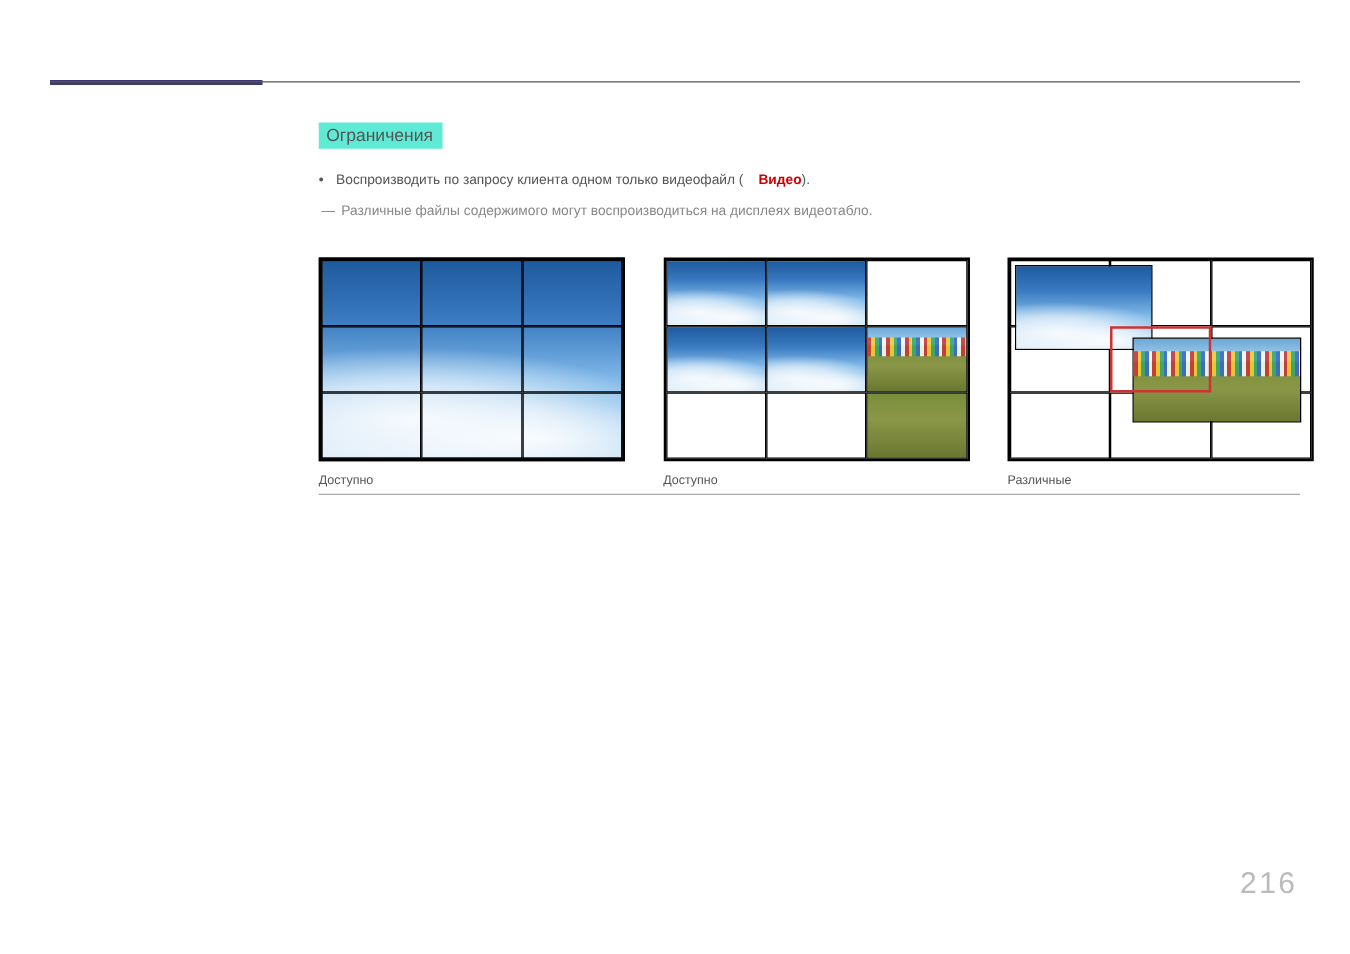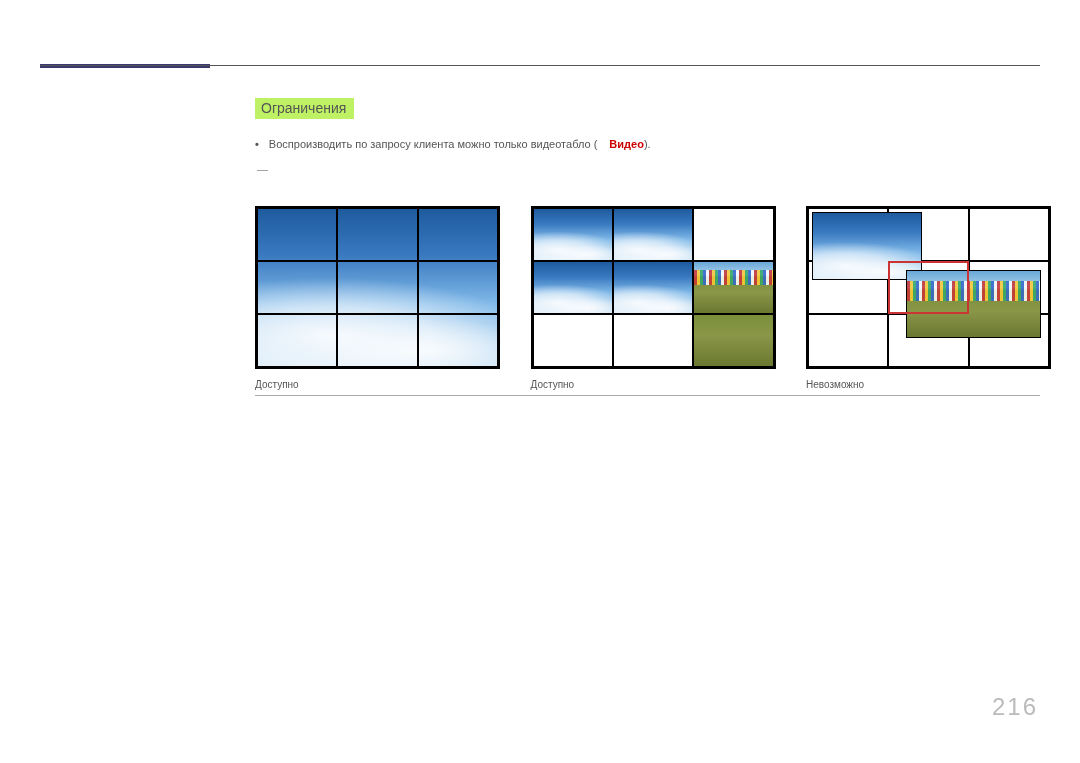--- a/index.html
+++ b/index.html
@@ -1,20 +1,20 @@
 <!DOCTYPE html>
 <html><head>
   <meta charset="utf-8">
   <style>
     * { box-sizing: border-box; margin: 0; padding: 0; }
     body { width: 1080px; height: 763px; background: #fff; font-family: Arial, sans-serif; color: #333; position: relative; }
     .top-line { position: absolute; top: 64px; left: 40px; width: 170px; height: 4px; background: #3a3970; }
     .top-rule { position: absolute; top: 65px; left: 40px; right: 40px; height: 1px; background: #555; }
     .content { position: absolute; top: 98px; left: 255px; right: 40px; }
-    .heading { display: inline-block; background: #bef264; padding: 2px 8px 3px 6px; font-size: 14px; color: #555; }
+    .heading { display: inline-block; background: #5eead4; padding: 2px 8px 3px 6px; font-size: 14px; color: #555; }
     .body-text { margin-top: 16px; font-size: 11px; line-height: 1.7; color: #555; }
     .bullet-row { display: flex; gap: 10px; align-items: flex-start; }
     .bullet { font-weight: bold; }
     .red { color: #c00; font-weight: bold; padding-left: 12px; }
     .note { margin-top: 6px; margin-left: 18px; color: #888; font-size: 11px; position: relative; }
     .note::before { content: "—"; position: absolute; left: -16px; top: 0; color: #888; }
     .figures { position: absolute; top: 206px; left: 255px; right: 40px; display: flex; justify-content: space-between; gap: 20px; }
     .fig { width: 234px; }
     .grid { display: grid; grid-template-columns: repeat(3, 1fr); grid-template-rows: repeat(3, 1fr); width: 245px; height: 163px; border: 2px solid #000; background: #fff; }
     .cell { border: 1px solid #000; position: relative; overflow: hidden; }
@@ -38,24 +38,25 @@
 
 <div class="top-line"></div>
 <div class="top-rule"></div>
 
 <div class="content">
   <div class="heading">Ограничения</div>
   <div class="body-text">
     <div class="bullet-row">
       <span class="bullet">•</span>
       <span>
-        <span>Воспроизводить по запросу клиента можно только видеотабло (</span><span class="red">Видео</span><span>).</span>
+        <span>Воспроизводить по запросу клиента одном только видеофайл (</span><span class="red">Видео</span><span>).</span>
       </span>
     </div>
     <div class="note">
+      <div>Различные файлы содержимого могут воспроизводиться на дисплеях видеотабло.</div>
     </div>
   </div>
 </div>
 
 <div class="figures">
   <div class="fig">
     <div class="grid">
       <div class="cell sky f1-span"></div>
     </div>
     <div class="grid" style="position:absolute;top:0;width:245px;height:163px;background:transparent;pointer-events:none;">
@@ -100,19 +101,19 @@
           <div class="cell"></div>
         <div class="cell"></div>
           <div class="cell"></div>
           <div class="cell"></div>
       </div>
       <div class="sky fig3-inner1" style="border:1px solid #000"></div>
       <div class="grass-sky fig3-inner2" style="border:1px solid #000">
           <div class="flags"></div>
         </div>
     </div>
-    <div class="caption">Невозможно</div>
+    <div class="caption">Различные</div>
   </div>
 </div>
 
 <div class="fig-rule"></div>
 
 <div class="page-num">216</div>
 
 </body></html>

